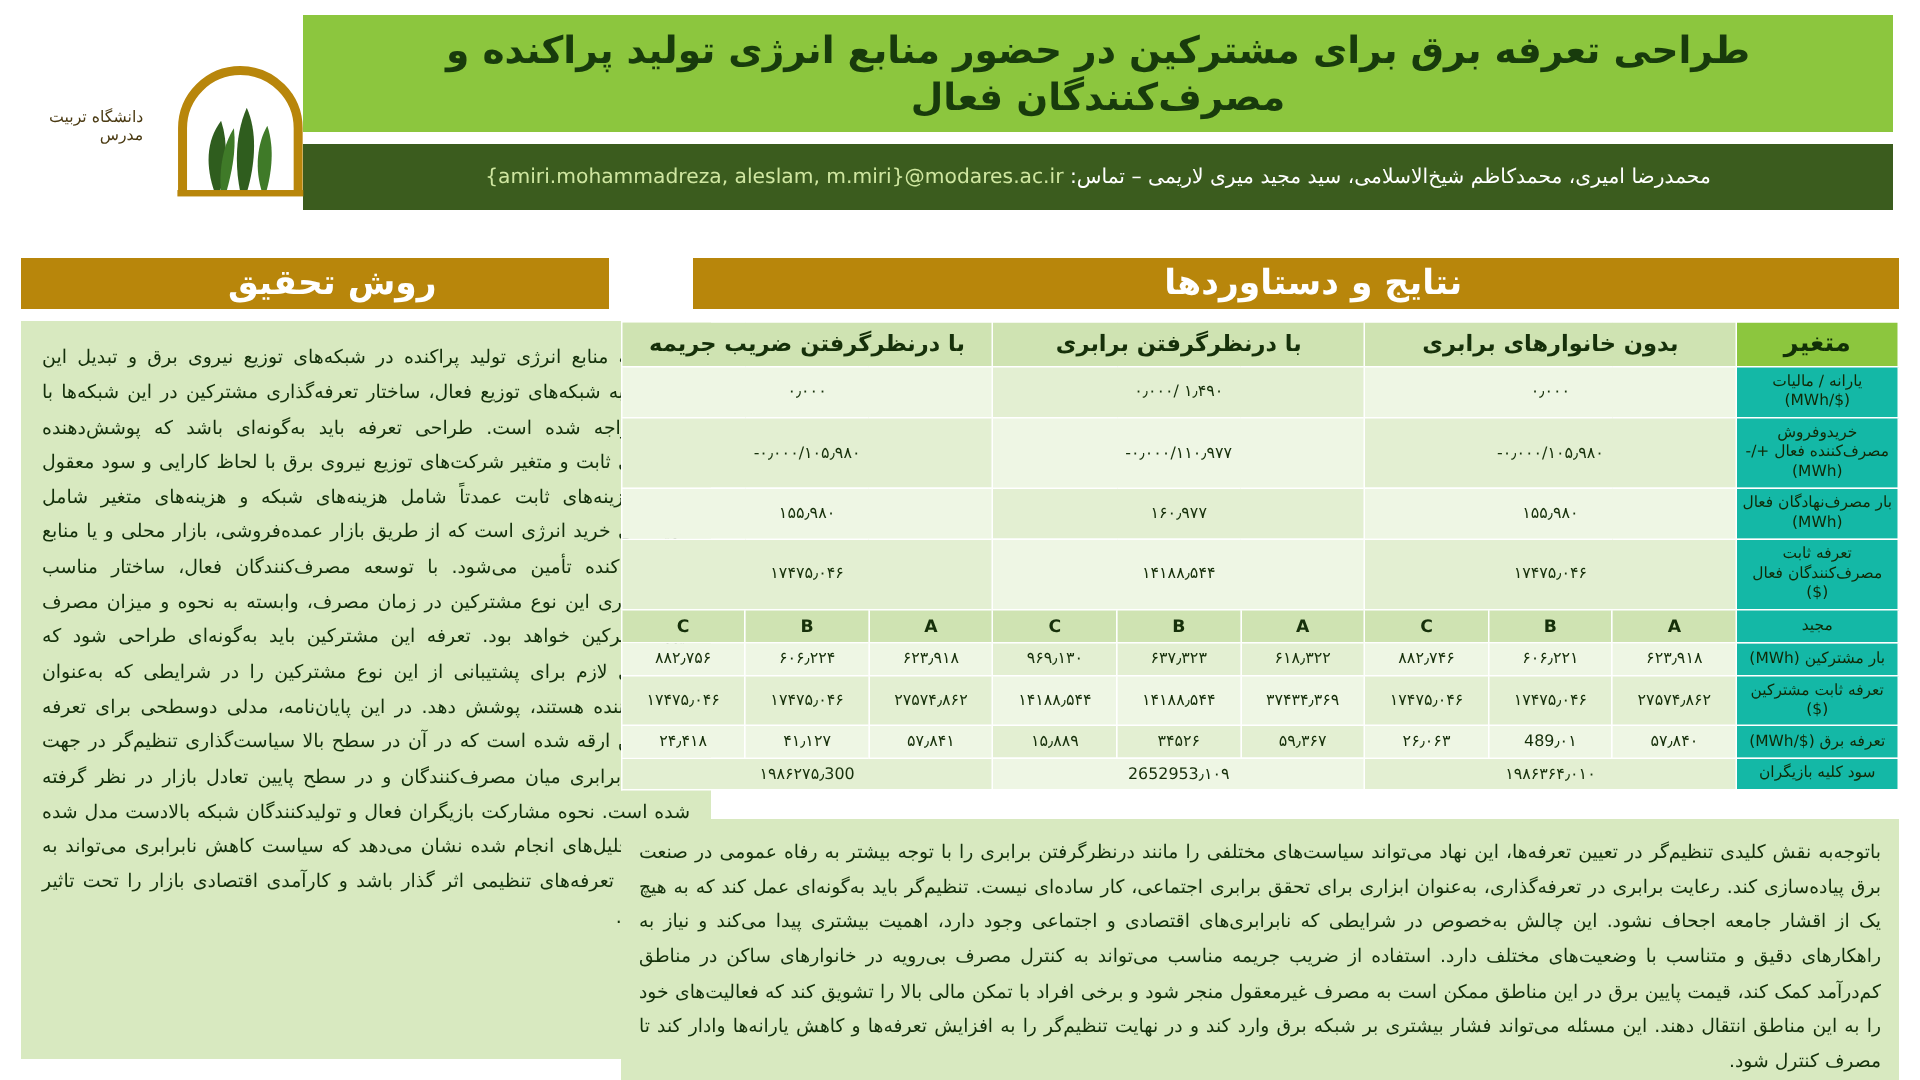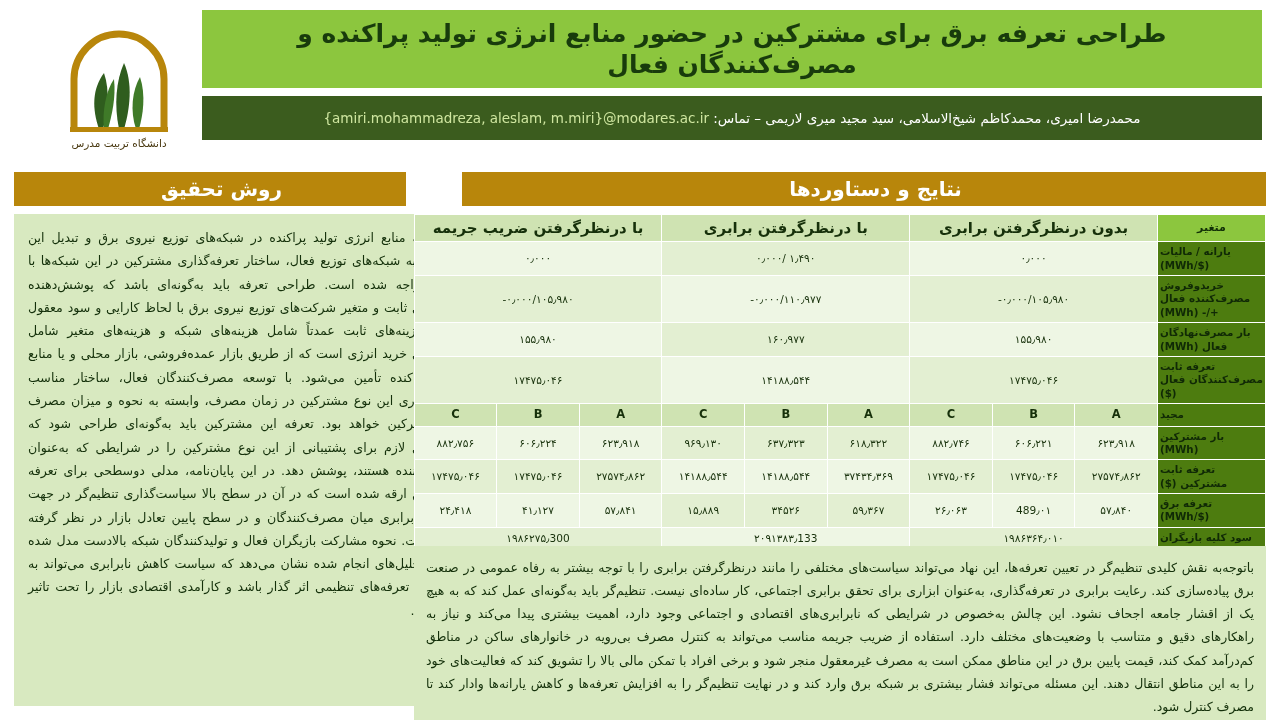--- a/index.html
+++ b/index.html
@@ -56,42 +56,42 @@
     color: #cfe6a0;
     direction: ltr;
     unicode-bidi: embed;
   }
 
   
   .logo-box {
     position: absolute;
     top: 8px; left: 14px;
     width: 210px; height: 150px;
-    display: flex; flex-direction: column;
+    display: flex; flex-direction: row;
     align-items: center; justify-content: center;
   }
   .logo-box svg { display: block; }
   .logo-caption {
     margin-top: 2px;
     font-size: 10.5px;
     color: #4a3a12;
     direction: rtl;
     letter-spacing: 0.5px;
   }
 
   
   .col-head {
     position: absolute;
     height: 34px;
     background: #b8860b;
     display: flex; align-items: center; justify-content: center;
   }
   .col-head span {
     color: #ffffff;
-    font-size: 20px;
+    font-size: 23px;
     font-weight: bold;
     direction: rtl;
     margin-left: 23px;
   }
   #head-results { top: 172px; right: 14px; width: 804px; }
   #head-method  { top: 172px; left: 14px;  width: 392px; }
 
   
   .method-panel {
     position: absolute;
@@ -134,28 +134,28 @@
   table.results th.grp {
     background: #cfe3b2;
     font-size: 15px;
     font-weight: bold;
     height: 26px;
   }
   table.results th.varhead {
     background: #8cc63e;
     color: #123007;
     font-weight: bold;
-    font-size: 11px;
+    font-size: 17px;
   }
   table.results td.varname {
-    background: #4d7c0f;
+    background: #14b8a6;
     color: #102906;
-    font-weight: bold;
+    font-weight: normal;
     font-size: 10.3px;
-    text-align: left;
+    text-align: center;
     line-height: 1.3;
   }
   table.results td.val {
     background: #eef6e4;
     direction: ltr;
   }
   table.results td.val.alt {
     background: #e3efd2;
   }
   table.results td.sub {
@@ -240,21 +240,21 @@
           <col style="width:82.6px">
           <col style="width:82.6px">
         <col style="width:82.6px">
           <col style="width:82.6px">
           <col style="width:82.6px">
       </colgroup>
 
       <thead>
         <tr>
           <th class="varhead">متغیر</th>
-          <th class="grp" colspan="3">بدون درنظرگرفتن برابری</th>
+          <th class="grp" colspan="3">بدون خانوارهای برابری</th>
           <th class="grp" colspan="3">با درنظرگرفتن برابری</th>
           <th class="grp" colspan="3">با درنظرگرفتن ضریب جریمه</th>
         </tr>
       </thead>
 
       <tbody>
 
         <tr>
           <td class="varname">یارانه / مالیات ($/MWh)</td>
           <td class="val" colspan="3">۰٫۰۰۰</td>
@@ -331,21 +331,21 @@
           <td class="val alt">۳۴۵۲۶</td>
           <td class="val alt">۱۵٫۸۸۹</td>
           <td class="val">۵۷٫۸۴۱</td>
           <td class="val">۴۱٫۱۲۷</td>
           <td class="val">۲۴٫۴۱۸</td>
         </tr>
 
         <tr>
           <td class="varname">سود کلیه بازیگران</td>
           <td class="val alt" colspan="3">۱۹۸۶۳۶۴٫۰۱۰</td>
-          <td class="val" colspan="3">۲۰۹۱۳۸۳٫133</td>
+          <td class="val" colspan="3">2652953٫۱۰۹</td>
           <td class="val alt" colspan="3">۱۹۸۶۲۷۵٫300</td>
         </tr>
       </tbody>
     </table>
 
     <div class="conclusion">
       <p>باتوجه‌به نقش کلیدی تنظیم‌گر در تعیین تعرفه‌ها، این نهاد می‌تواند سیاست‌های مختلفی را مانند درنظرگرفتن برابری را با توجه بیشتر به رفاه عمومی در صنعت برق پیاده‌سازی کند. رعایت برابری در تعرفه‌گذاری، به‌عنوان ابزاری برای تحقق برابری اجتماعی، کار ساده‌ای نیست. تنظیم‌گر باید به‌گونه‌ای عمل کند که به هیچ یک از اقشار جامعه اجحاف نشود. این چالش به‌خصوص در شرایطی که نابرابری‌های اقتصادی و اجتماعی وجود دارد، اهمیت بیشتری پیدا می‌کند و نیاز به راهکارهای دقیق و متناسب با وضعیت‌های مختلف دارد. استفاده از ضریب جریمه مناسب می‌تواند به کنترل مصرف بی‌رویه در خانوارهای ساکن در مناطق کم‌درآمد کمک کند، قیمت پایین برق در این مناطق ممکن است به مصرف غیرمعقول منجر شود و برخی افراد با تمکن مالی بالا را تشویق کند که فعالیت‌های خود را به این مناطق انتقال دهند. این مسئله می‌تواند فشار بیشتری بر شبکه برق وارد کند و در نهایت تنظیم‌گر را به افزایش تعرفه‌ها و کاهش یارانه‌ها وادار کند تا مصرف کنترل شود.</p>
     </div>
   </div>
 

